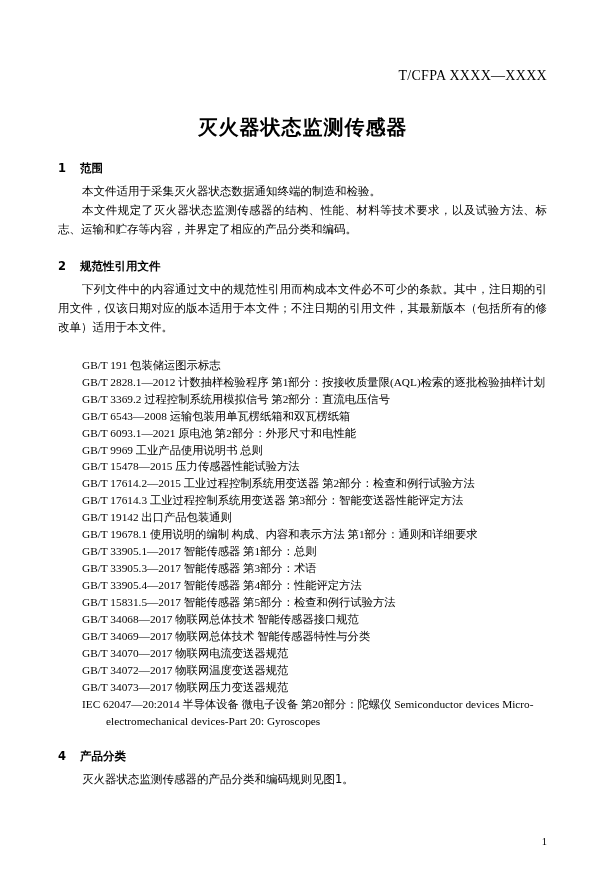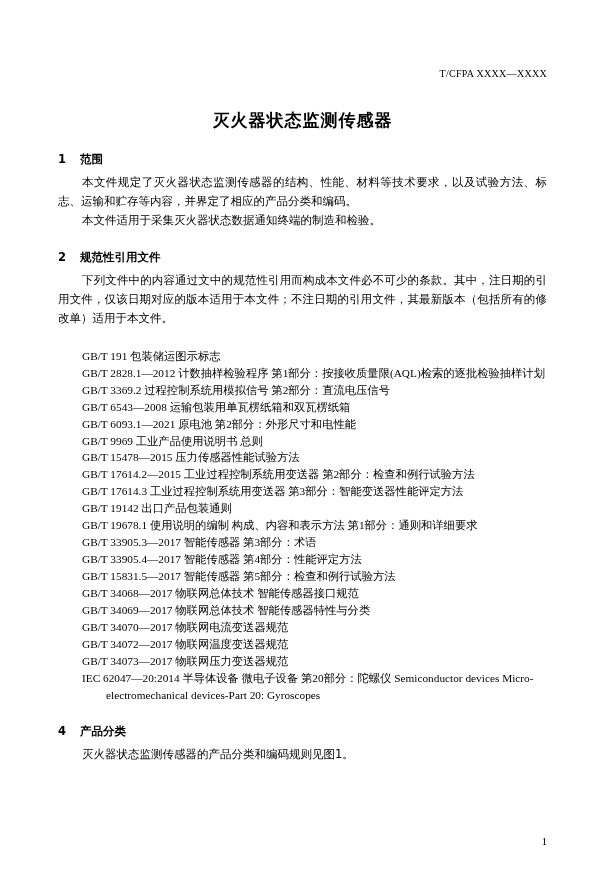--- a/index.html
+++ b/index.html
@@ -17,28 +17,28 @@
   }
   .page {
     position: relative;
     width: 605px;
     height: 883px;
     box-sizing: border-box;
     padding: 0 58px;
   }
   .header-code {
     text-align: right;
-    font-size: 10px;
+    font-size: 14px;
     letter-spacing: 0.3px;
     padding-top: 68px;
     font-family: "Liberation Serif", serif;
   }
   .doc-title {
     text-align: center;
-    font-size: 17px;
+    font-size: 20px;
     font-weight: bold;
     margin-top: 30px;
     letter-spacing: 1px;
     font-family: "DejaVu Sans", sans-serif;
   }
   .section {
     margin-top: 20px;
   }
   .sec-head {
     font-size: 11.5px;
@@ -90,41 +90,42 @@
 <div class="page">
 
   <div class="header-code">T/CFPA XXXX—XXXX</div>
 
   <div class="doc-title">灭火器状态监测传感器</div>
 
   <div class="section">
     <div class="sec-head">
       <span class="sec-num">1</span><span>范围</span>
     </div>
+    <p class="para tight">本文件适用于采集灭火器状态数据通知终端的制造和检验。</p>
     <p class="para tight">本文件规定了灭火器状态监测传感器的结构、性能、材料等技术要求，以及试验方法、标志、运输和贮存等内容，并界定了相应的产品分类和编码。</p>
-    <p class="para tight">本文件适用于采集灭火器状态数据通知终端的制造和检验。</p>
   </div>
 
   <div class="section">
     <div class="sec-head">
       <span class="sec-num">2</span><span>规范性引用文件</span>
     </div>
     <p class="para tight">下列文件中的内容通过文中的规范性引用而构成本文件必不可少的条款。其中，注日期的引用文件，仅该日期对应的版本适用于本文件；不注日期的引用文件，其最新版本（包括所有的修改单）适用于本文件。</p>
     <div class="ref-list">
       <div class="ref-item">GB/T 191 包装储运图示标志</div>
       <div class="ref-item">GB/T 2828.1—2012 计数抽样检验程序 第1部分：按接收质量限(AQL)检索的逐批检验抽样计划</div>
       <div class="ref-item">GB/T 3369.2 过程控制系统用模拟信号 第2部分：直流电压信号</div>
       <div class="ref-item">GB/T 6543—2008 运输包装用单瓦楞纸箱和双瓦楞纸箱</div>
       <div class="ref-item">GB/T 6093.1—2021 原电池 第2部分：外形尺寸和电性能</div>
       <div class="ref-item">GB/T 9969 工业产品使用说明书 总则</div>
       <div class="ref-item">GB/T 15478—2015 压力传感器性能试验方法</div>
       <div class="ref-item">GB/T 17614.2—2015 工业过程控制系统用变送器 第2部分：检查和例行试验方法</div>
       <div class="ref-item">GB/T 17614.3 工业过程控制系统用变送器 第3部分：智能变送器性能评定方法</div>
       <div class="ref-item">GB/T 19142 出口产品包装通则</div>
       <div class="ref-item">GB/T 19678.1 使用说明的编制 构成、内容和表示方法 第1部分：通则和详细要求</div>
+      <div class="ref-item">GB/T 33905.1—2017 智能传感器 第1部分：总则</div>
       <div class="ref-item">GB/T 33905.3—2017 智能传感器 第3部分：术语</div>
       <div class="ref-item">GB/T 33905.4—2017 智能传感器 第4部分：性能评定方法</div>
       <div class="ref-item">GB/T 15831.5—2017 智能传感器 第5部分：检查和例行试验方法</div>
       <div class="ref-item">GB/T 34068—2017 物联网总体技术 智能传感器接口规范</div>
       <div class="ref-item">GB/T 34069—2017 物联网总体技术 智能传感器特性与分类</div>
       <div class="ref-item">GB/T 34070—2017 物联网电流变送器规范</div>
       <div class="ref-item">GB/T 34072—2017 物联网温度变送器规范</div>
       <div class="ref-item">GB/T 34073—2017 物联网压力变送器规范</div>
       <div class="ref-item wrap">IEC 62047—20:2014 半导体设备 微电子设备 第20部分：陀螺仪 Semiconductor devices Micro-electromechanical devices-Part 20: Gyroscopes</div>
     </div>

